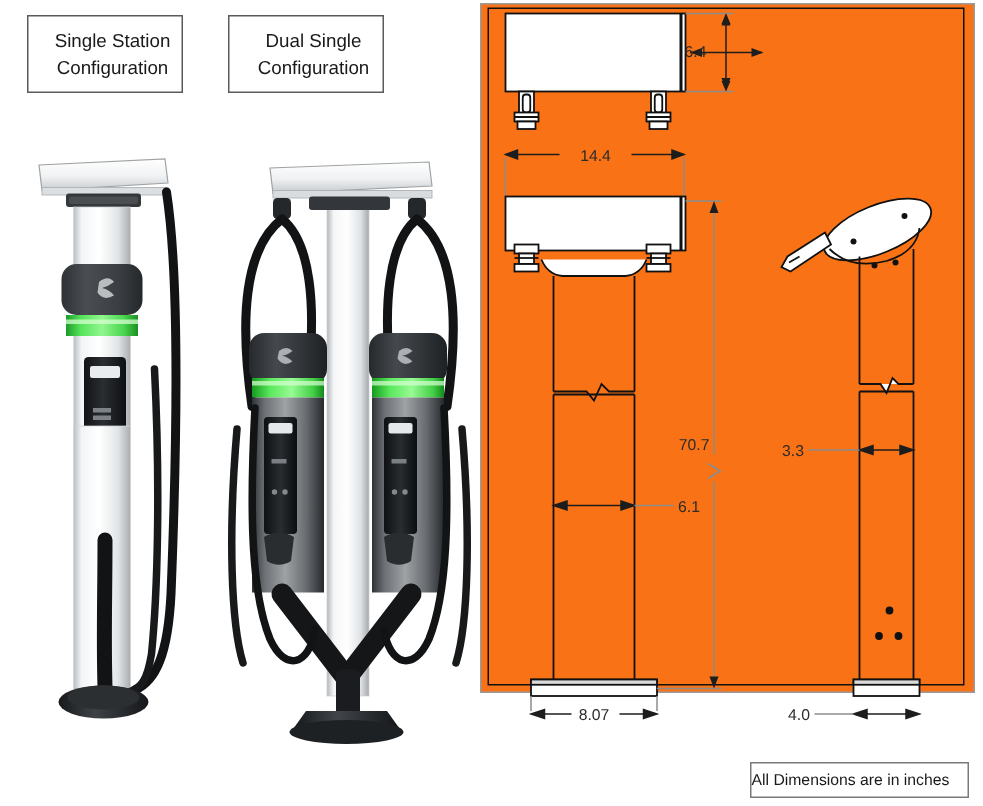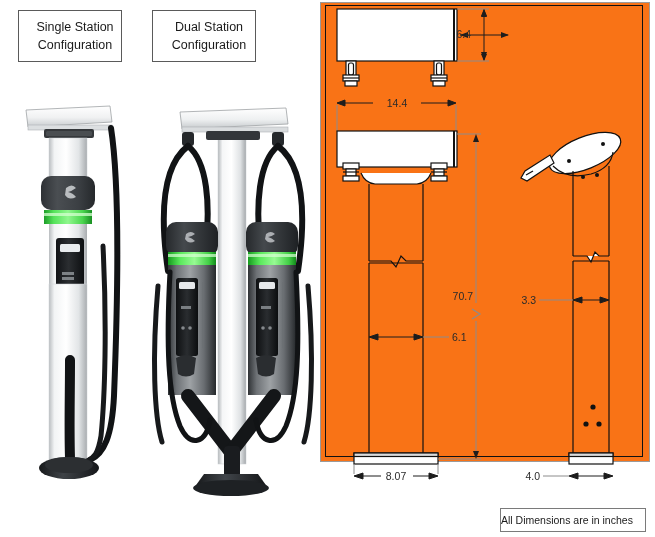--- a/index.html
+++ b/index.html
@@ -80,21 +80,21 @@
 
 <div class="caption-box" id="cap-single">
   <div>
     <div>Single Station</div>
     <div>Configuration</div>
   </div>
 </div>
 
 <div class="caption-box" id="cap-dual">
   <div>
-    <div>Dual Station</div>
+    <div>Dual Single</div>
     <div>Configuration</div>
   </div>
 </div>
 
 <div class="photo" id="photo-single">
 <svg width="138" height="390" viewBox="0 0 138 390" xmlns="http://www.w3.org/2000/svg">
   <defs>
     <linearGradient id="colGrad" x1="0" y1="0" x2="1" y2="0">
       <stop offset="0%" stop-color="#b9bdc0"></stop>
       <stop offset="14%" stop-color="#f2f4f5"></stop>

